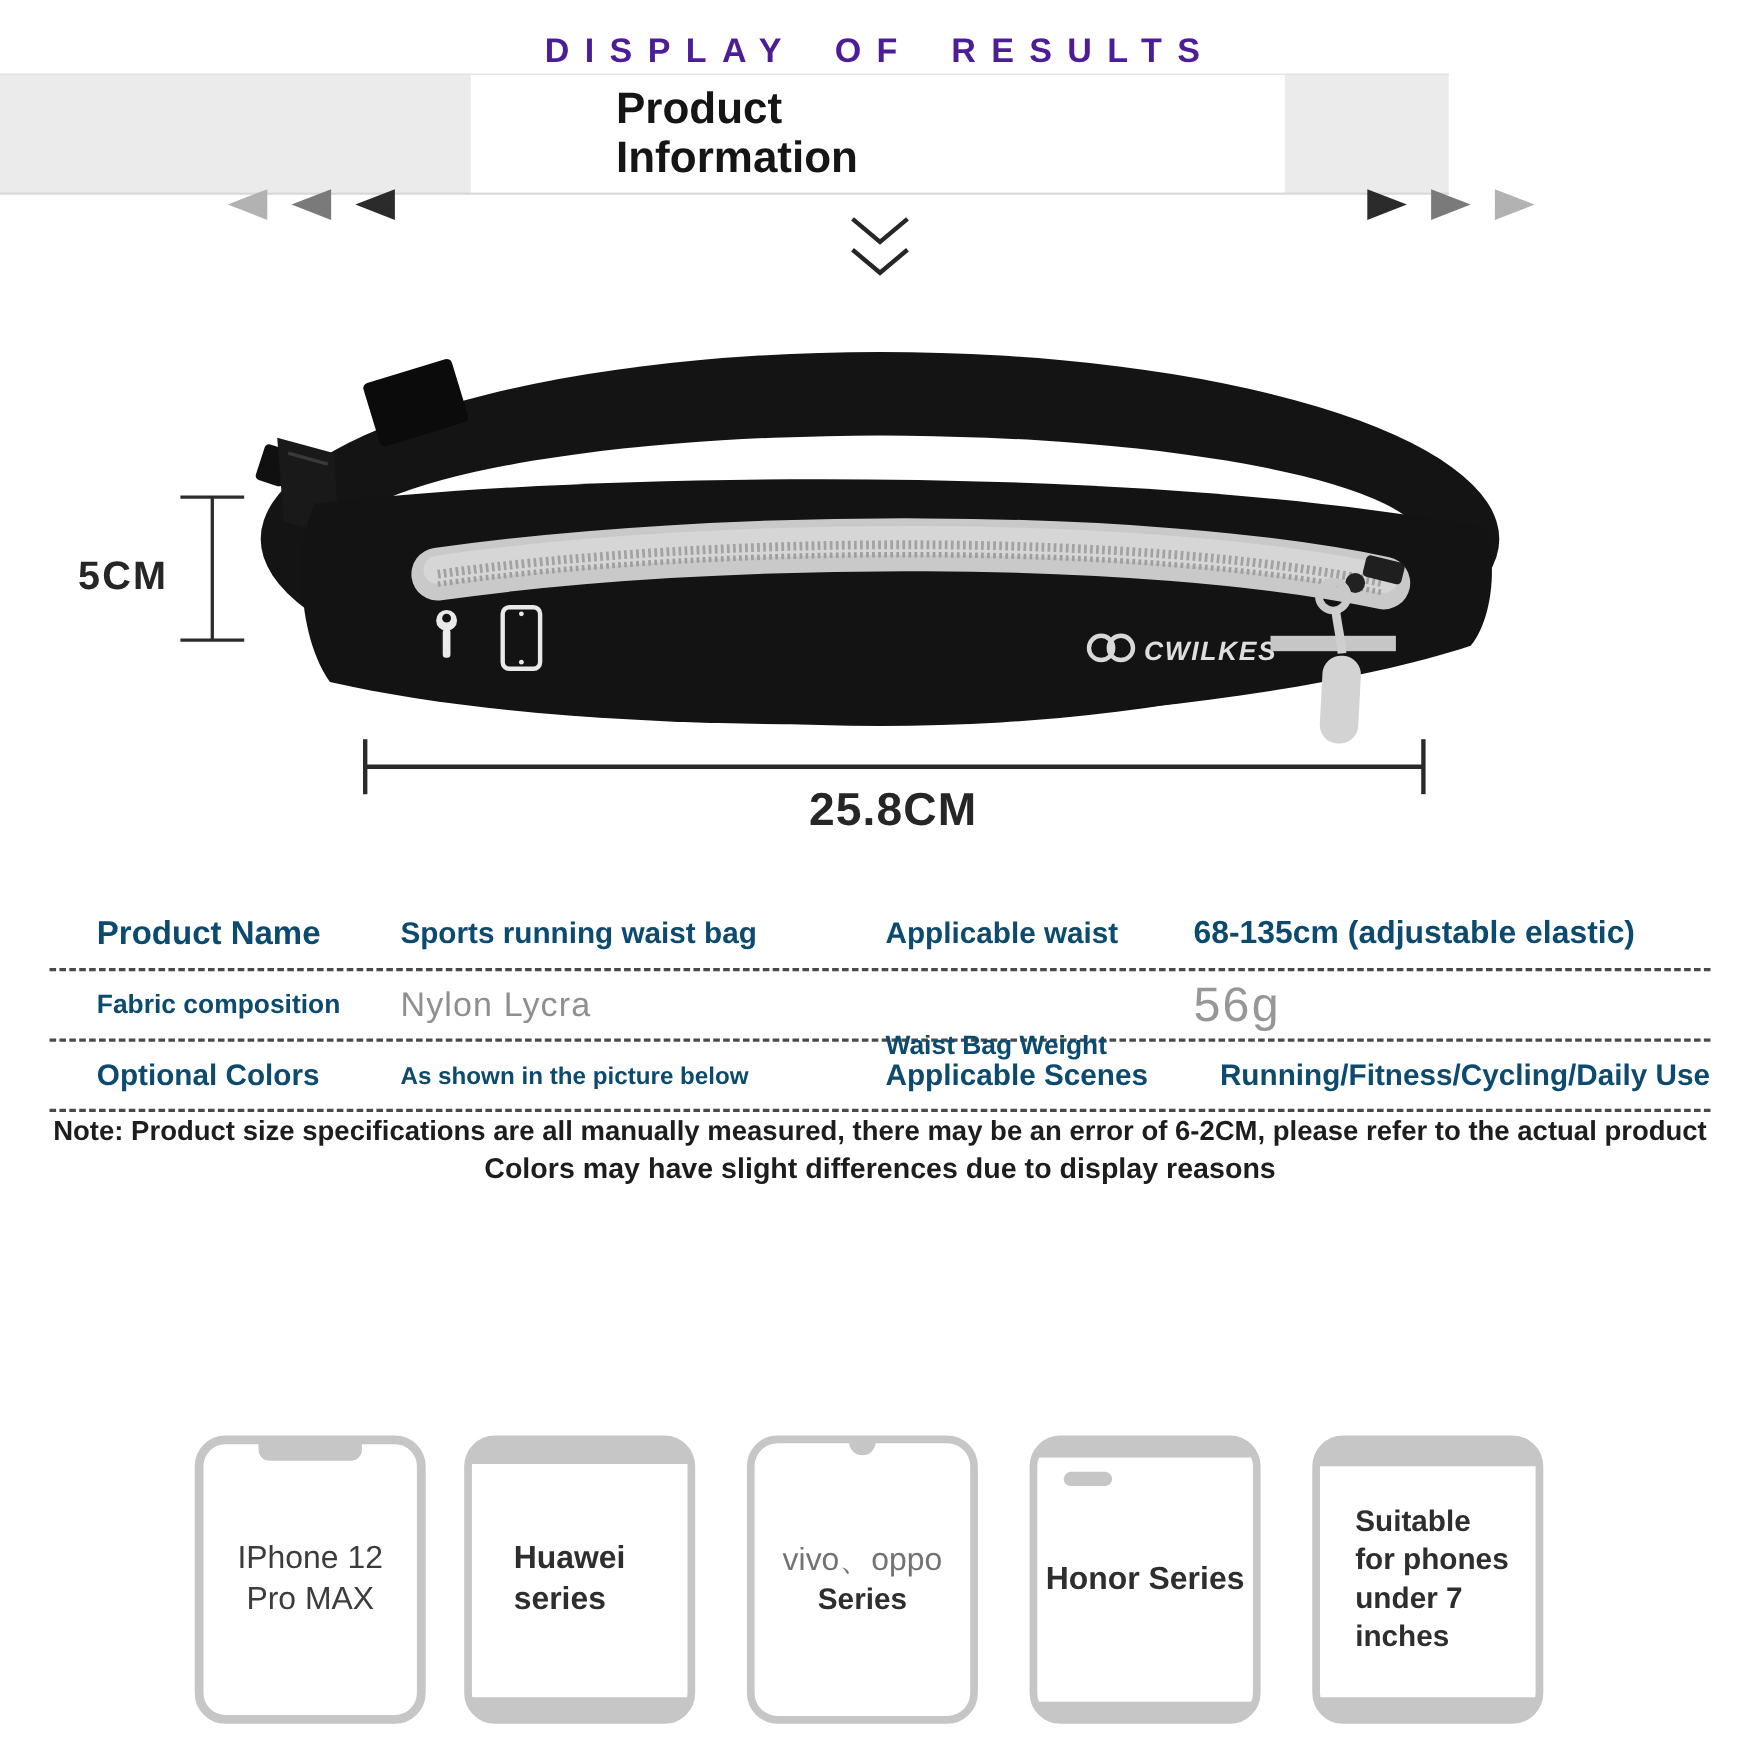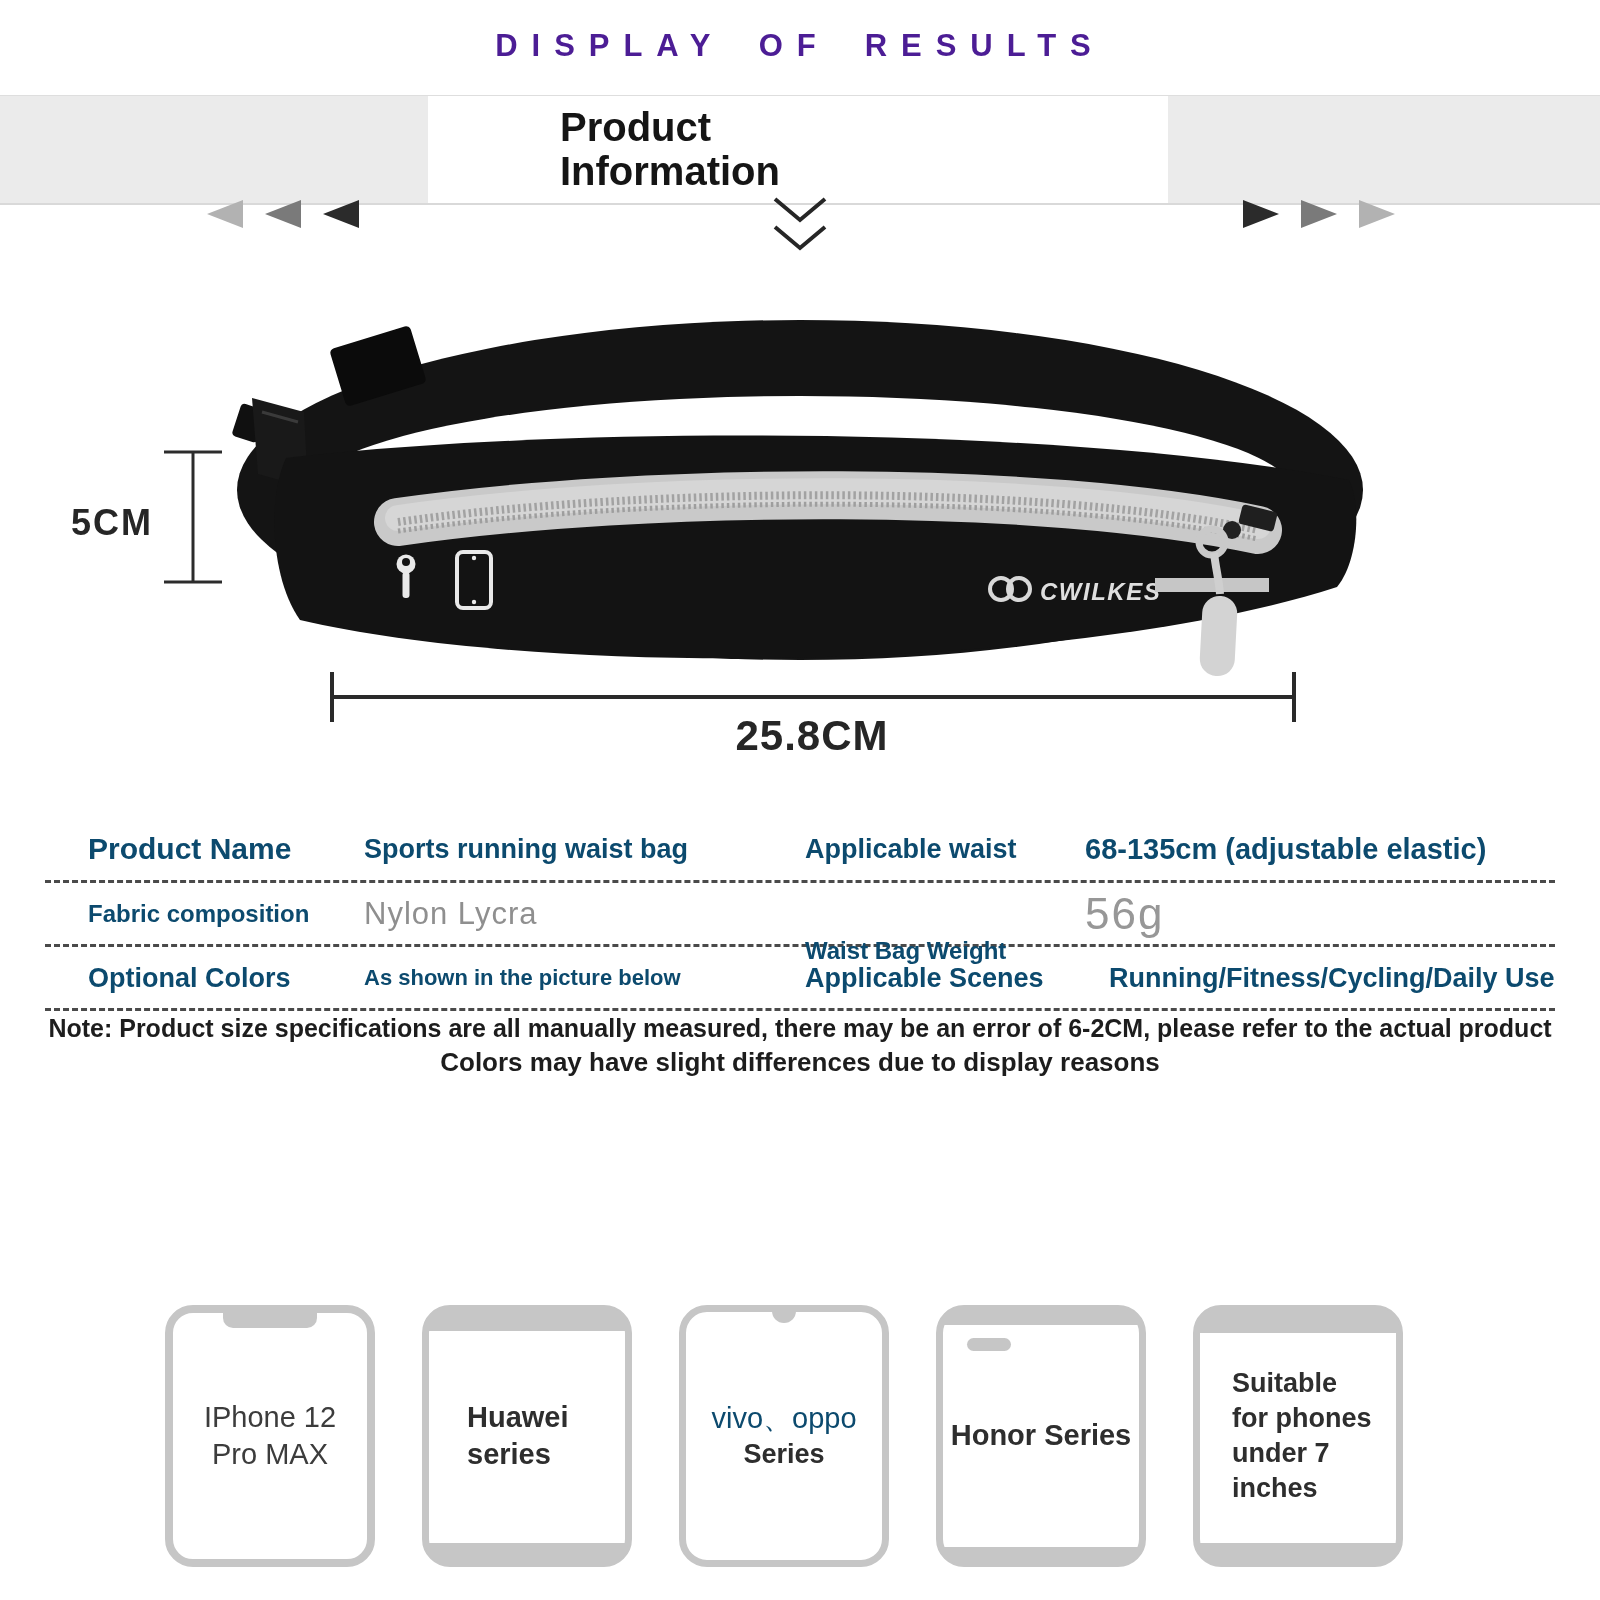--- a/index.html
+++ b/index.html
@@ -6,22 +6,22 @@
   .page {
     position:relative; width:1600px; height:1600px; background:#ffffff;
     font-family:"Liberation Sans","DejaVu Sans",sans-serif; overflow:hidden; color:#1c1c1c;
   }
   
   .top-title {
     position:absolute; top:28px; left:0; width:100%; text-align:center;
     font-size:31px; font-weight:700; letter-spacing:0.45em; word-spacing:0.4em; color:#4c1d95;
   }
   .banner {
-    position:absolute; top:67px; left:0; width:1600px; height:110px;
-    background:#ebebeb; border-top:1px solid #dedede; border-bottom:2px solid #d9d9d9; box-sizing:border-box;margin-top:28px;
+    position:absolute; top:67px; left:0; width:1317px; height:110px;
+    background:#ebebeb; border-top:1px solid #dedede; border-bottom:2px solid #d9d9d9; box-sizing:border-box;
   }
   .banner-box { position:absolute; left:428px; top:0; width:740px; height:100%; background:#ffffff; }
   .banner-title {
     position:absolute; left:132px; top:50%; transform:translateY(-50%);
     width:310px; font-size:40px; line-height:1.12; font-weight:700; color:#151515;
   }
   .arrows { position:absolute; top:104px; display:flex; gap:22px; }
   .arrows-left { left:207px; }
   .arrows-right { left:1243px; }
   .tri { width:0; height:0; border-top:14px solid transparent; border-bottom:14px solid transparent; }
@@ -65,42 +65,42 @@
   .phone-banner {
     position:absolute; top:1163px; left:110px; width:1380px; height:85px; background:#bfbfbf;
     display:flex; align-items:center; justify-content:center;
     font-size:40px; font-weight:700; letter-spacing:2px; color:#131313;
   }
   .phones { position:absolute; top:1305px; left:165px; width:1260px; height:262px; }
   .card {
     position:absolute; top:0; width:210px; height:262px; box-sizing:border-box;
     border:7px solid #c6c6c6; border-radius:28px; background:#fff;
   }
-  .card-1 { left:0;    border-width:8px; }
+  .card-1 { left:12px;    border-width:8px; }
   .card-2 { left:257px; }
   .card-3 { left:514px; }
   .card-4 { left:771px; }
   .card-5 { left:1028px; }
   .card .label {
     position:absolute; left:0; right:0; top:50%; transform:translateY(-50%);
     text-align:center; color:#333; line-height:1.28;
   }
   .notch { position:absolute; top:-2px; left:50%; transform:translateX(-50%);
            width:94px; height:17px; background:#c6c6c6; border-radius:0 0 10px 10px; }
   .drop  { position:absolute; top:-2px; left:50%; transform:translateX(-50%);
            width:24px; height:13px; background:#c6c6c6; border-radius:0 0 12px 12px; }
   .bar-t { position:absolute; top:-3px; left:-3px; right:-3px; background:#c6c6c6; border-radius:18px 18px 0 0; }
   .bar-b { position:absolute; bottom:-3px; left:-3px; right:-3px; background:#c6c6c6; border-radius:0 0 18px 18px; }
   .card-2 .bar-t { height:22px; } .card-2 .bar-b { height:20px; }
   .card-4 .bar-t { height:16px; } .card-4 .bar-b { height:16px; }
   .card-5 .bar-t { height:24px; } .card-5 .bar-b { height:20px; }
   .pill { position:absolute; top:26px; left:24px; width:44px; height:13px; background:#c6c6c6; border-radius:7px; }
   .card-1 .label { font-size:29px; font-weight:400; color:#3c3c3c; }
   .card-2 .label { left:38px; right:8px; text-align:left; font-size:29px; font-weight:700; color:#2e2e2e; }
-  .card-3 .l1 { font-size:29px; font-weight:400; color:#0c4a6e; }
+  .card-3 .l1 { font-size:29px; font-weight:400; color:#737373; }
   .card-3 .l2 { font-size:27px; font-weight:700; color:#2e2e2e; }
   .card-4 .label { font-size:29px; font-weight:700; color:#2e2e2e; }
   .card-5 .label { left:32px; right:6px; text-align:left; font-size:27px; font-weight:700; color:#2e2e2e; line-height:1.3; }
 </style>
 </head>
 <body>
 
 <div class="page">
 
   <div class="top-title">DISPLAY OF RESULTS</div>

